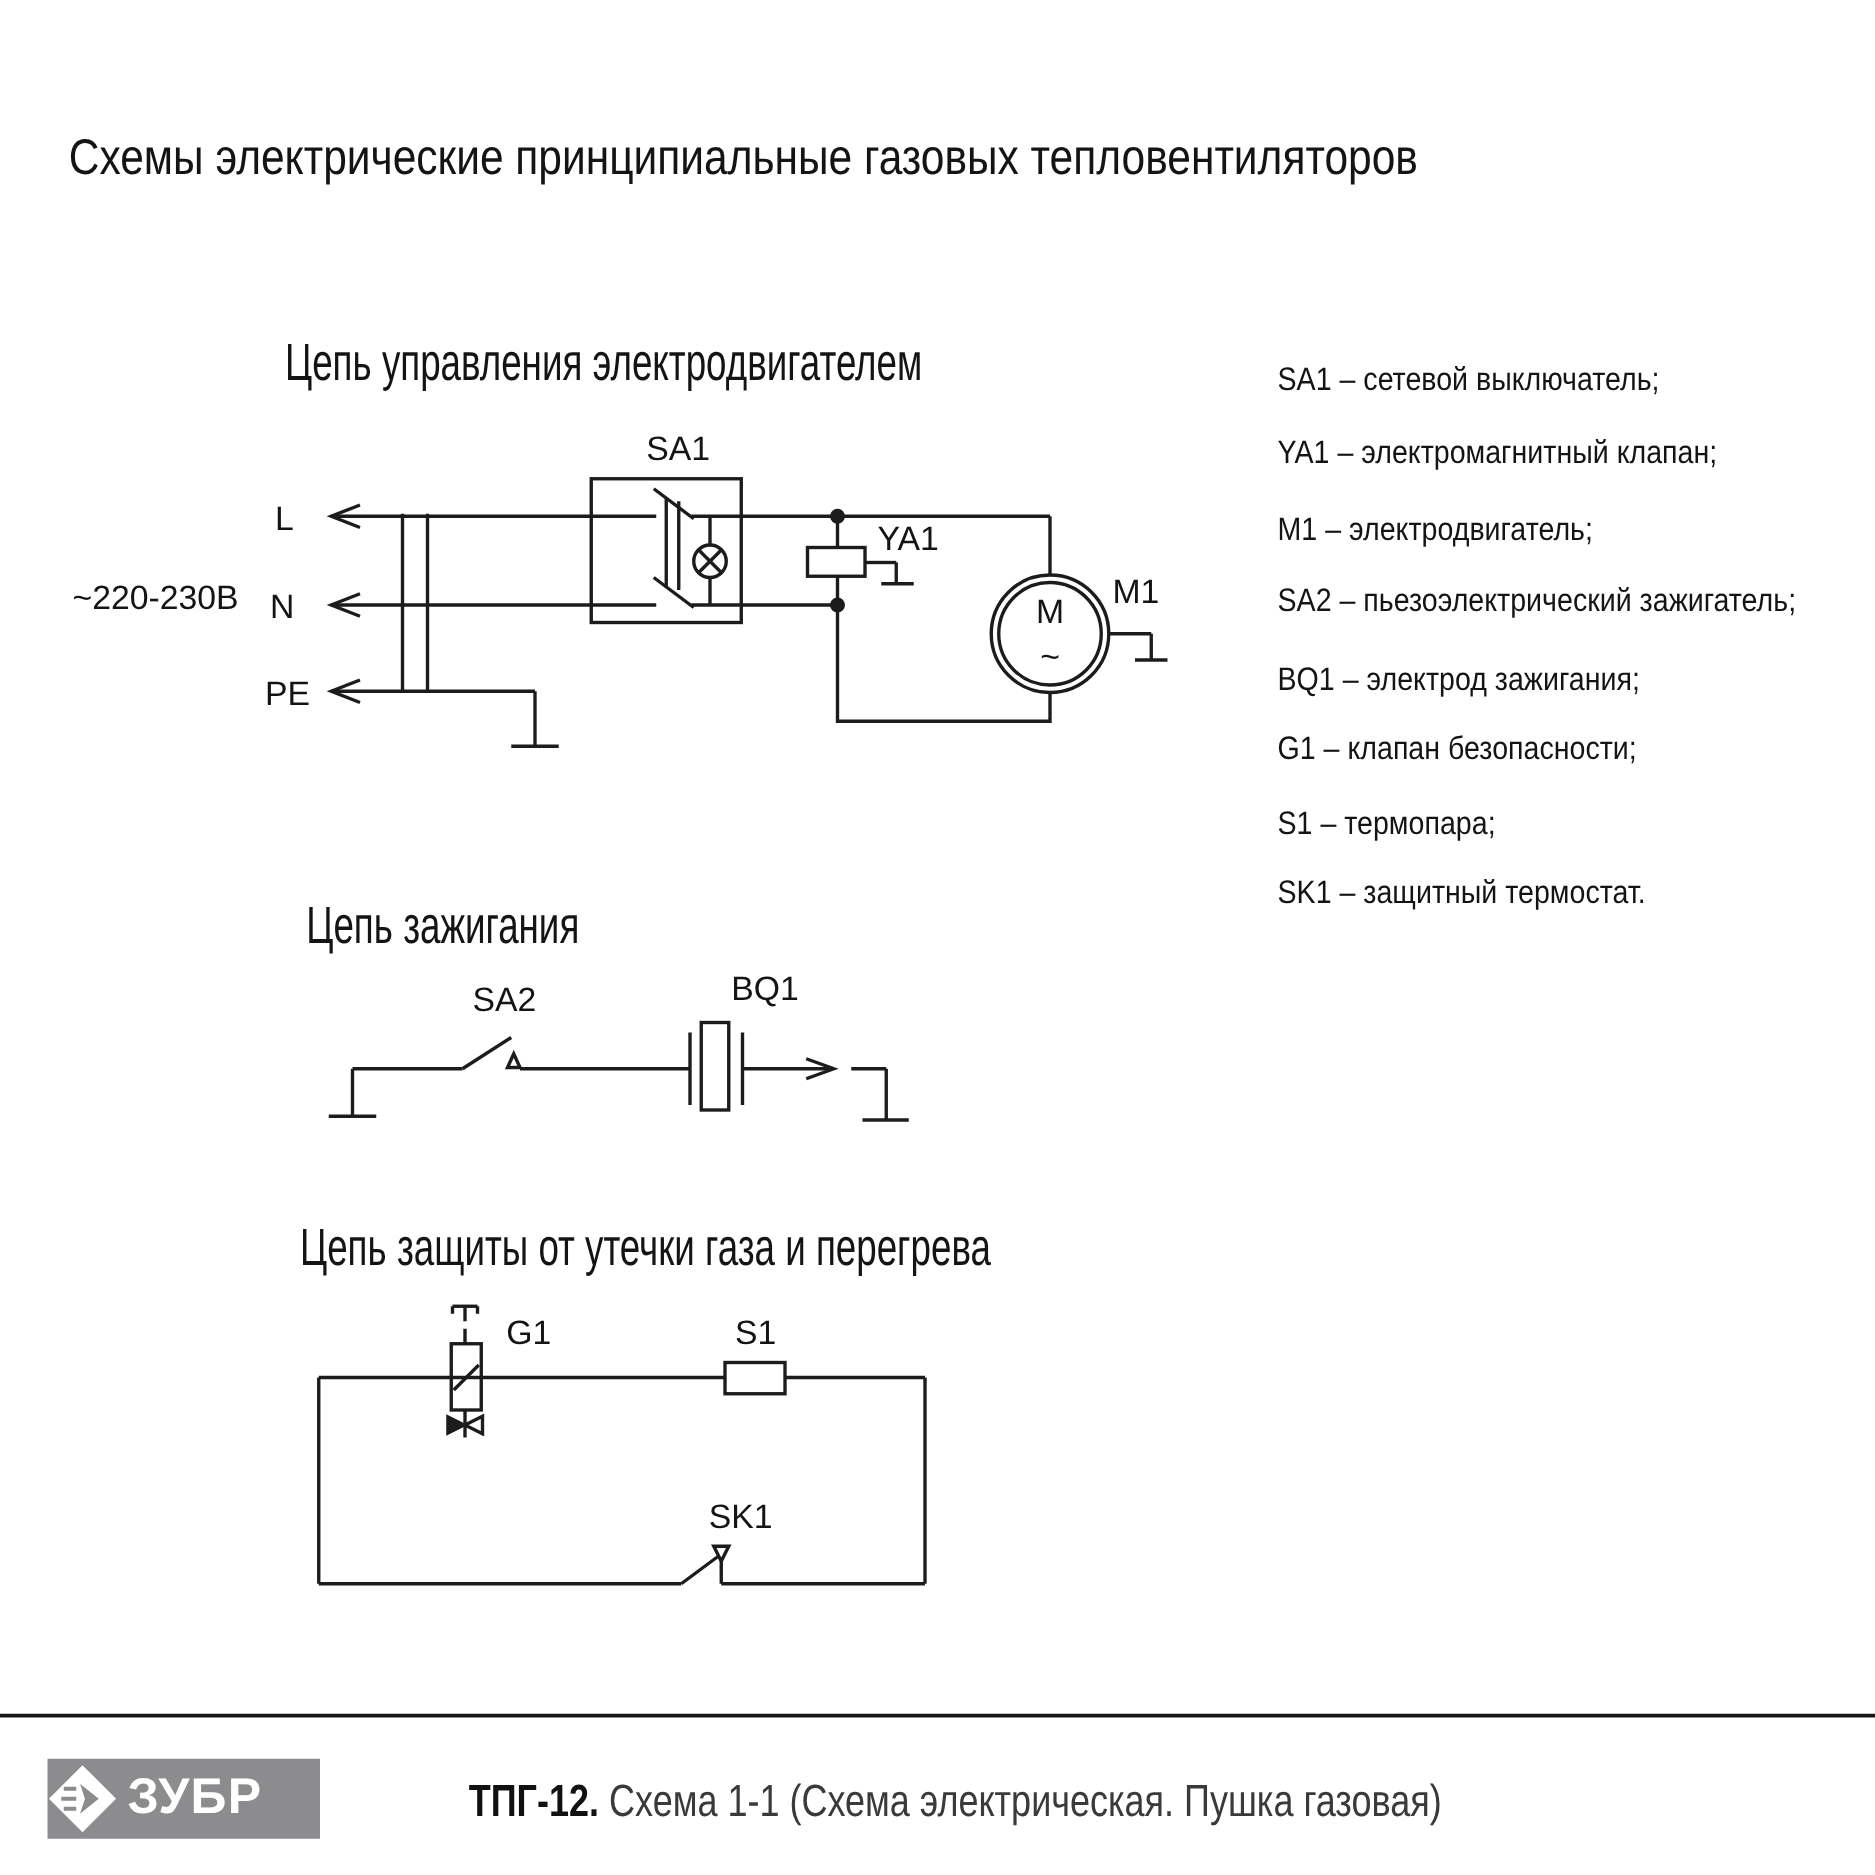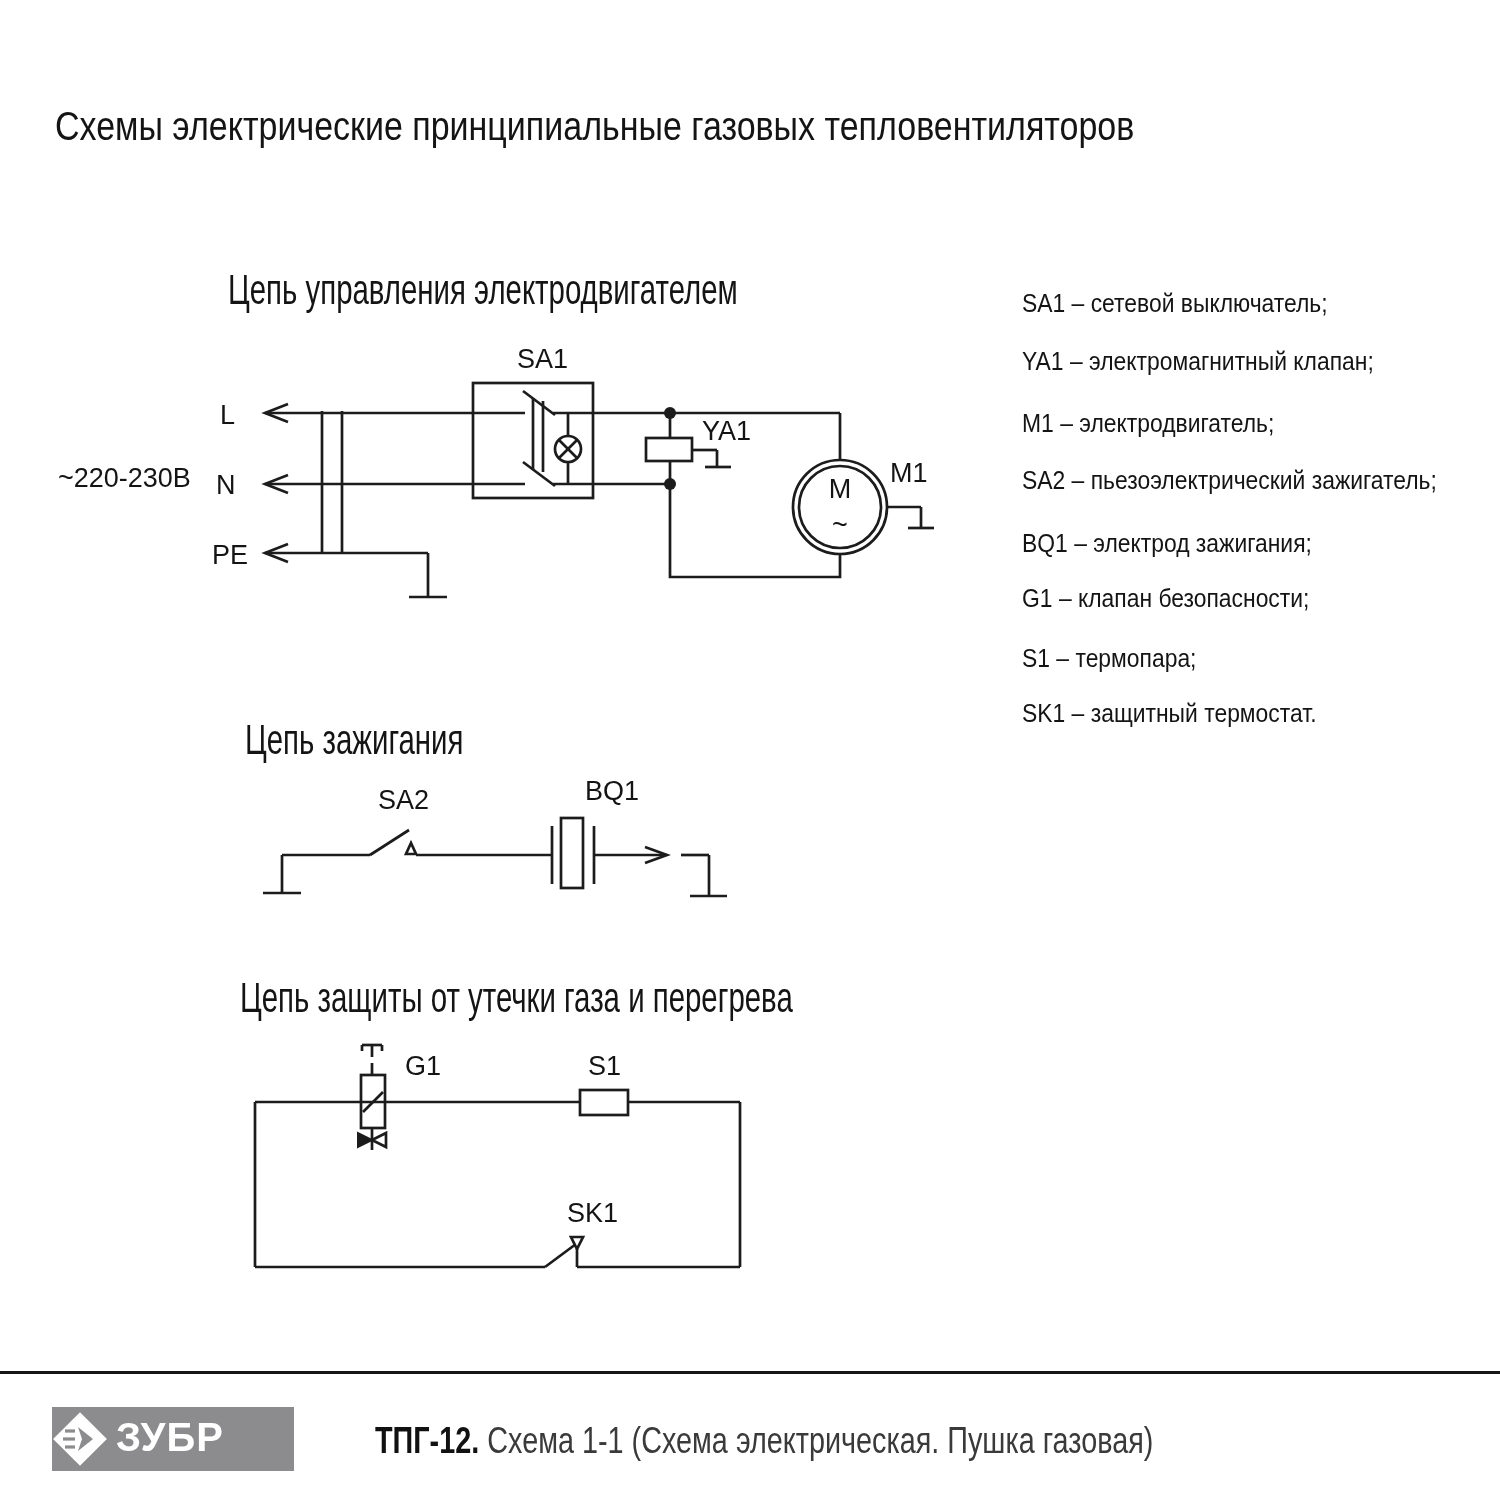--- a/index.html
+++ b/index.html
@@ -14,21 +14,21 @@
   .h-ignition{left:245px;top:716px;font-size:42px;}
   .h-protection{left:240px;top:974px;font-size:42px;}
   .legend-item{left:1022px;font-size:26px;transform-origin:0 0;transform:scaleX(.88);color:#141414;}
   svg{position:absolute;left:0;top:0;}
   svg .w{stroke:#1c1c1c;stroke-width:2.7;fill:none;}
   svg .wf{stroke:#1c1c1c;stroke-width:2.7;fill:#ffffff;}
   svg .dot{fill:#1c1c1c;stroke:none;}
   svg .solid{fill:#1c1c1c;stroke:#1c1c1c;stroke-width:2;}
   svg text{font-family:"Liberation Sans",sans-serif;fill:#141414;font-size:27px;}
   .divider{left:0;top:1371px;width:1500px;height:3px;background:#161616;}
-  .logo-box{left:52px;top:1407px;width:218px;height:64px;background:#8c8c8e;padding-left:24px;}
+  .logo-box{left:38px;top:1407px;width:218px;height:64px;background:#8c8c8e;}
   .logo-diamond{position:absolute;left:9px;top:13px;width:38px;height:38px;background:#ffffff;transform:rotate(45deg);}
   .logo-glyph{position:absolute;left:7px;top:11px;}
   .logo-text{position:absolute;left:64px;top:8px;font-size:40px;font-weight:800;color:#ffffff;letter-spacing:1px;}
   .footer-caption{left:375px;top:1420px;font-size:36px;transform-origin:0 0;transform:scaleX(.80);}
   .footer-model{font-weight:700;color:#111111;}
   .footer-rest{color:#3a3a3a;font-weight:400;}
 </style>
 </head>
 <body>
 

